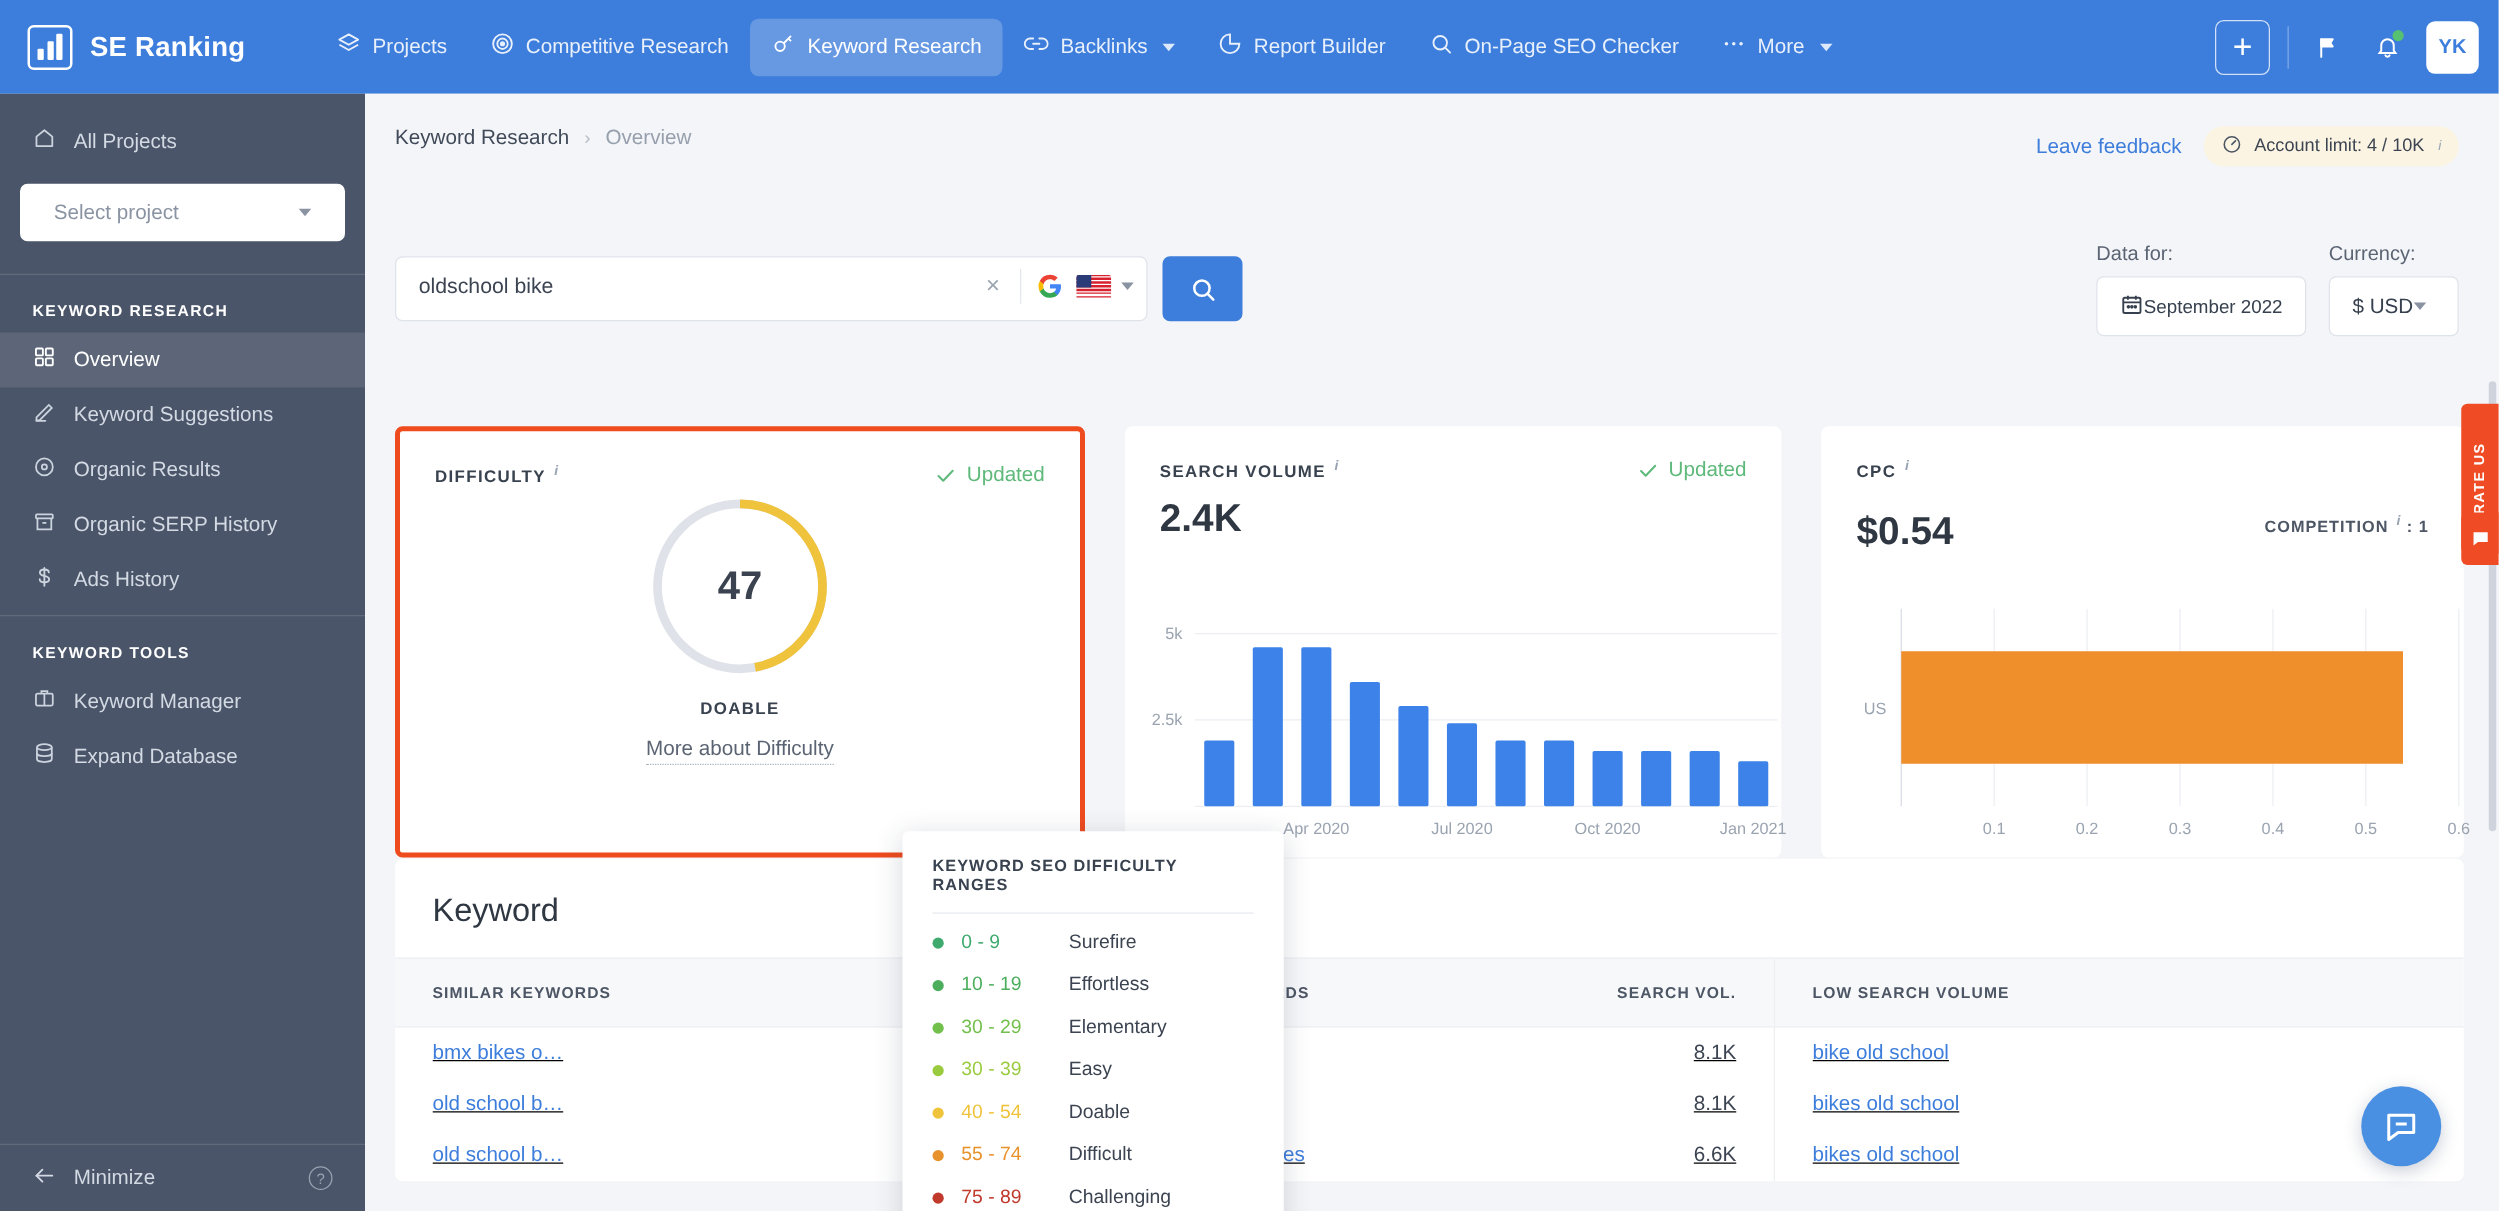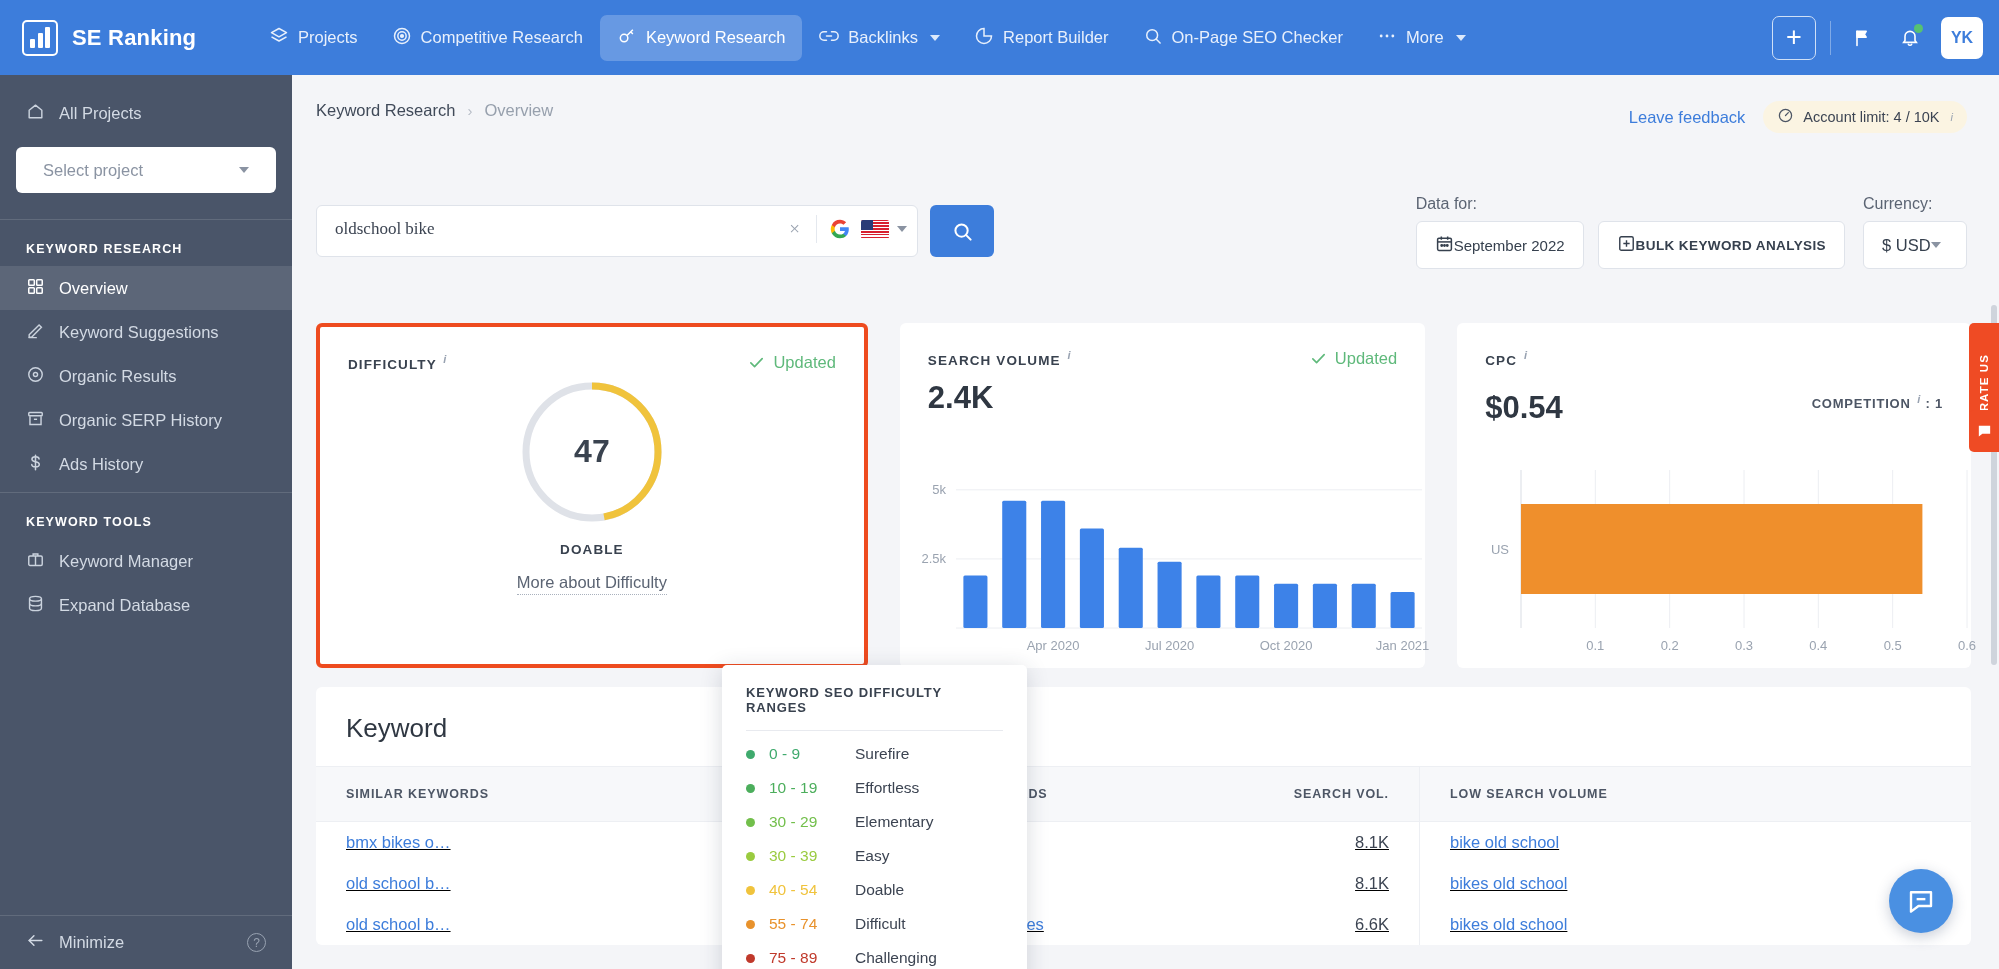--- a/index.html
+++ b/index.html
@@ -86,21 +86,21 @@
   .acct-limit {
     display:flex; align-items:center; gap: 9px; height: 32px; padding: 0 14px;
     background:#fbf4e2; border-radius: 16px; font-size: 14.5px; color:#3c4452; cursor:pointer;
   }
   .sup-i { font-size: 11px; color:#98a2b1; font-style: italic; margin-left: 2px; vertical-align: super; cursor:pointer; }
 
   
   .search-row { position:absolute; top: 130px; left: 24px; display:flex; align-items:center; gap: 12px; }
   .search-box {
     width: 602px; height: 52px; background:#fff; border:1px solid #dfe3ea; border-radius: 6px;
-    display:flex; align-items:center; padding: 0 10px 4px 18px; font-family: Liberation Serif, serif;
+    display:flex; align-items:center; padding: 0 10px 4px 18px;
   }
   .search-val { flex: 1; font-size: 17px; color:#3c4452; }
   .clear-x { color:#9aa3b0; font-size: 19px; padding: 0 10px; cursor:pointer; }
   .sb-div { width:1px; height:28px; background:#e4e8ee; margin: 0 6px; }
   .flag {
     width: 28px; height: 19px; border-radius: 2px; overflow:hidden; position:relative;
     background: #fff; display:inline-block;
   }
   .flag .stripe { position:absolute; left:0; width:100%; height: 1.46px; background:#d8202f; }
   .flag .canton { position:absolute; left:0; top:0; width: 12px; height: 10.3px; background:#2a3b77; }
@@ -114,21 +114,21 @@
   .df-label { font-size: 16px; color:#5b6473; }
   .df-controls { display:flex; gap: 14px; }
   .pill {
     height: 48px; background:#fff; border:1px solid #dfe3ea; border-radius: 6px;
     display:flex; align-items:center; padding: 0 18px; font-size: 15px; color:#36404e; cursor:pointer; white-space: nowrap;
   }
   .pill.caps { font-size: 13.5px; letter-spacing: .4px; font-weight: 600; }
   .pill.cur { font-size: 16.5px; min-width: 104px; }
 
   
-  .cards { position:absolute; top: 248px; left: 24px; width: 1655px; height: 345px; display:flex; gap: 32px; justify-content: center; }
+  .cards { position:absolute; top: 266px; left: 24px; width: 1655px; height: 345px; display:flex; gap: 32px; justify-content: center; }
   .card { background:#fff; border-radius: 6px; position:relative; padding: 26px 28px; }
   .card-title { font-size: 13.5px; font-weight: 700; letter-spacing: 1.1px; color:#39424f; }
   .updated { position:absolute; top: 26px; right: 28px; display:flex; align-items:center; gap: 8px; color:#5fb97b; font-size: 16.5px; }
 
   .card.difficulty { width: 567px; border: 4px solid #ee4b1f; }
   .gauge-wrap { display:flex; flex-direction:column; align-items:center; margin-top: 6px; }
   .gauge { position: relative; width: 148px; height: 148px; }
   .gauge svg { transform: rotate(-90deg); }
   .gauge-num {
     position:absolute; inset:0; display:flex; align-items:center; justify-content:center;
@@ -471,29 +471,20 @@
               <svg width="19" height="19" viewBox="0 0 24 24" fill="none" stroke="#36404e" stroke-width="1.9">
                   <rect x="3.3" y="5.3" width="17.4" height="15.4" rx="1.6"></rect>
                   <path d="M3.3 10h17.4"></path>
                   <path d="M8 3.3v4M16 3.3v4"></path>
                   <circle cx="8.5" cy="14.5" r=".9" fill="#36404e"></circle>
                   <circle cx="12" cy="14.5" r=".9" fill="#36404e"></circle>
                   <circle cx="15.5" cy="14.5" r=".9" fill="#36404e"></circle>
                 </svg>
             </span>
             <span>September 2022</span>
-          </div>
-          <div class="pill caps">
-            <span>
-              <svg width="19" height="19" viewBox="0 0 24 24" fill="none" stroke="#36404e" stroke-width="1.8">
-                  <rect x="3.5" y="3.5" width="17" height="17" rx="2"></rect>
-                  <path d="M12 8v8M8 12h8"></path>
-                </svg>
-            </span>
-            <span>BULK KEYWORD ANALYSIS</span>
           </div>
         </div>
       </div>
       <div class="df-group">
         <div class="df-label">Currency:</div>
         <div class="pill cur">
           <span>$ USD</span>
           <span class="chev"></span>
         </div>
       </div>

